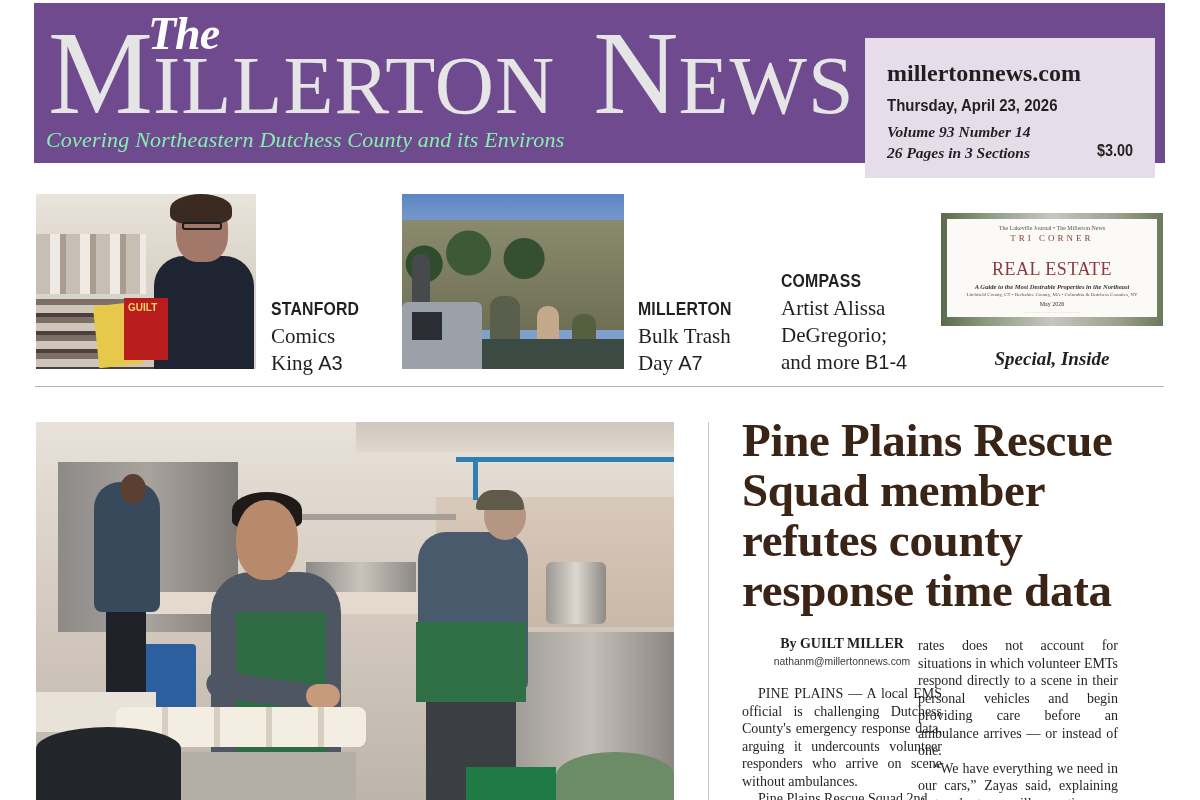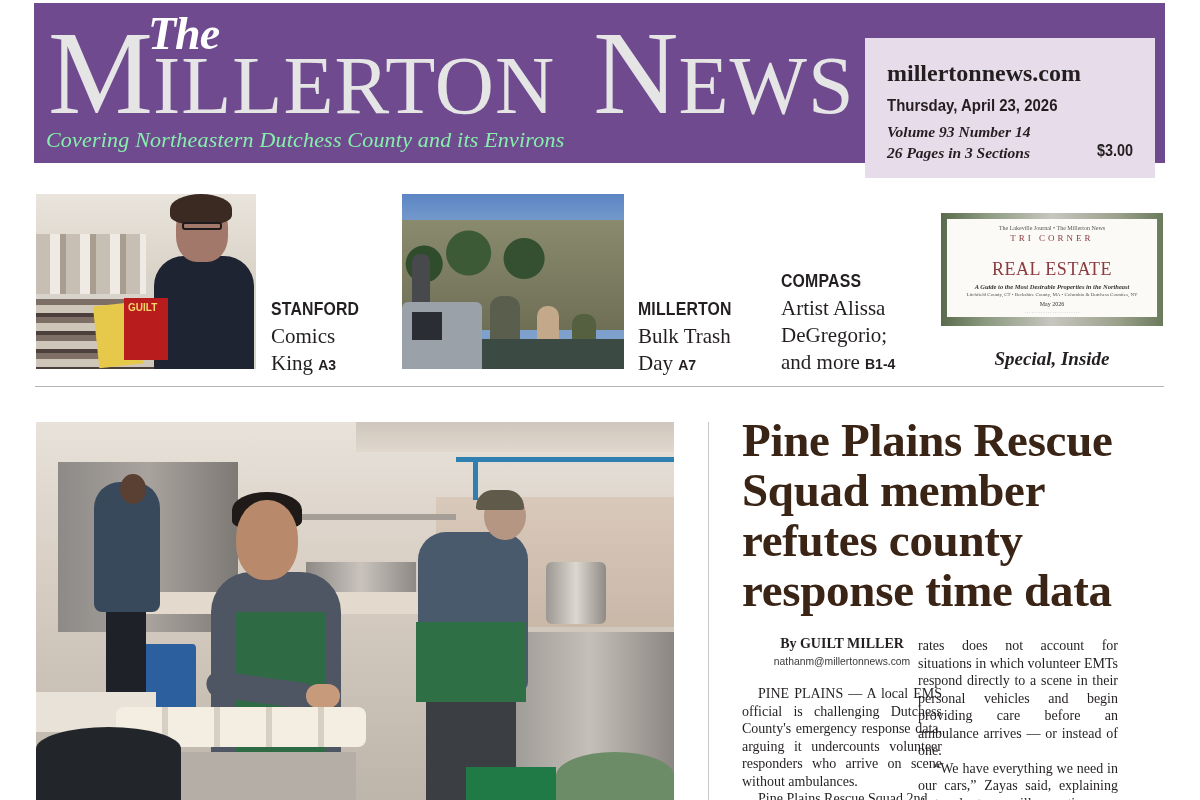--- a/index.html
+++ b/index.html
@@ -57,21 +57,21 @@
 
   
   .teaser-photo { position: absolute; overflow: hidden; }
   .teaser-text {
     position: absolute; font-size: 21px; line-height: 27px; color: #231f20;
   }
   .kicker {
     font-family: "Liberation Sans", sans-serif; font-weight: bold; font-size: 18px;
     display: inline-block; transform: scaleX(0.88); transform-origin: left; letter-spacing: 0.2px;
   }
-  .pageref { font-family: "Liberation Sans", sans-serif; font-weight: bold; font-size: 14px; }
+  .pageref { font-family: "Liberation Sans", sans-serif; font-weight: normal; font-size: 20px; }
 
   
   .ph-comics { left: 36px; top: 194px; width: 220px; height: 175px; background: #d8d3cb; }
   .ph-comics .wall { position:absolute; left:0; top:0; width:100%; height:48%; background: linear-gradient(180deg,#e9e4dc,#d9d2c7); }
   .ph-comics .shelf { position:absolute; left:0; top:40px; width:110px; height:60px; background: repeating-linear-gradient(90deg,#c7bfb3 0 14px,#efeae3 14px 24px,#a89d8f 24px 30px); }
   .ph-comics .table { position:absolute; left:0; top:105px; width:120px; height:70px; background: repeating-linear-gradient(180deg,#7d6f66 0 6px,#cfc6ba 6px 14px,#4d3f3b 14px 18px); }
   .ph-comics .head { position:absolute; left:140px; top:4px; width:52px; height:64px; border-radius: 45% 45% 40% 40%; background:#a2786a; }
   .ph-comics .hair { position:absolute; left:134px; top:0; width:62px; height:30px; border-radius: 50% 50% 30% 30%; background:#3a2a22; }
   .ph-comics .glasses { position:absolute; left:146px; top:28px; width:40px; height:8px; border:2px solid #1d1b1b; border-radius:3px; }
   .ph-comics .shirt { position:absolute; left:118px; top:62px; width:100px; height:113px; border-radius: 30px 30px 0 0; background:#1f2433; }

